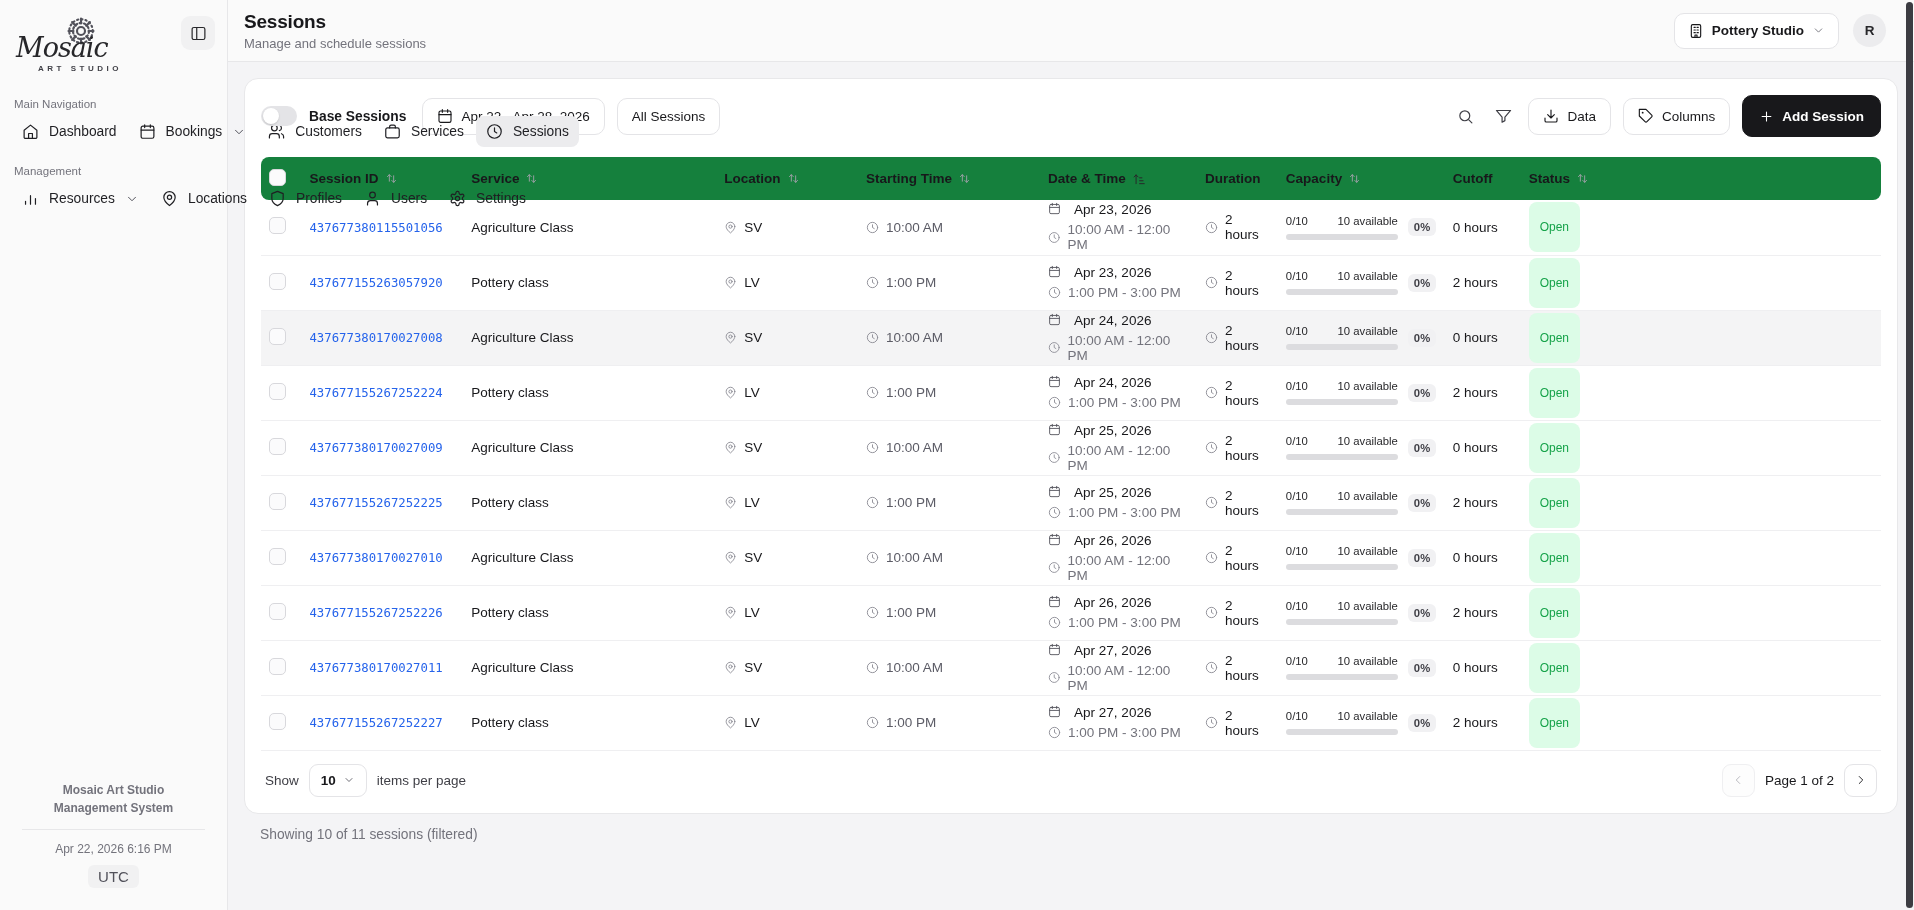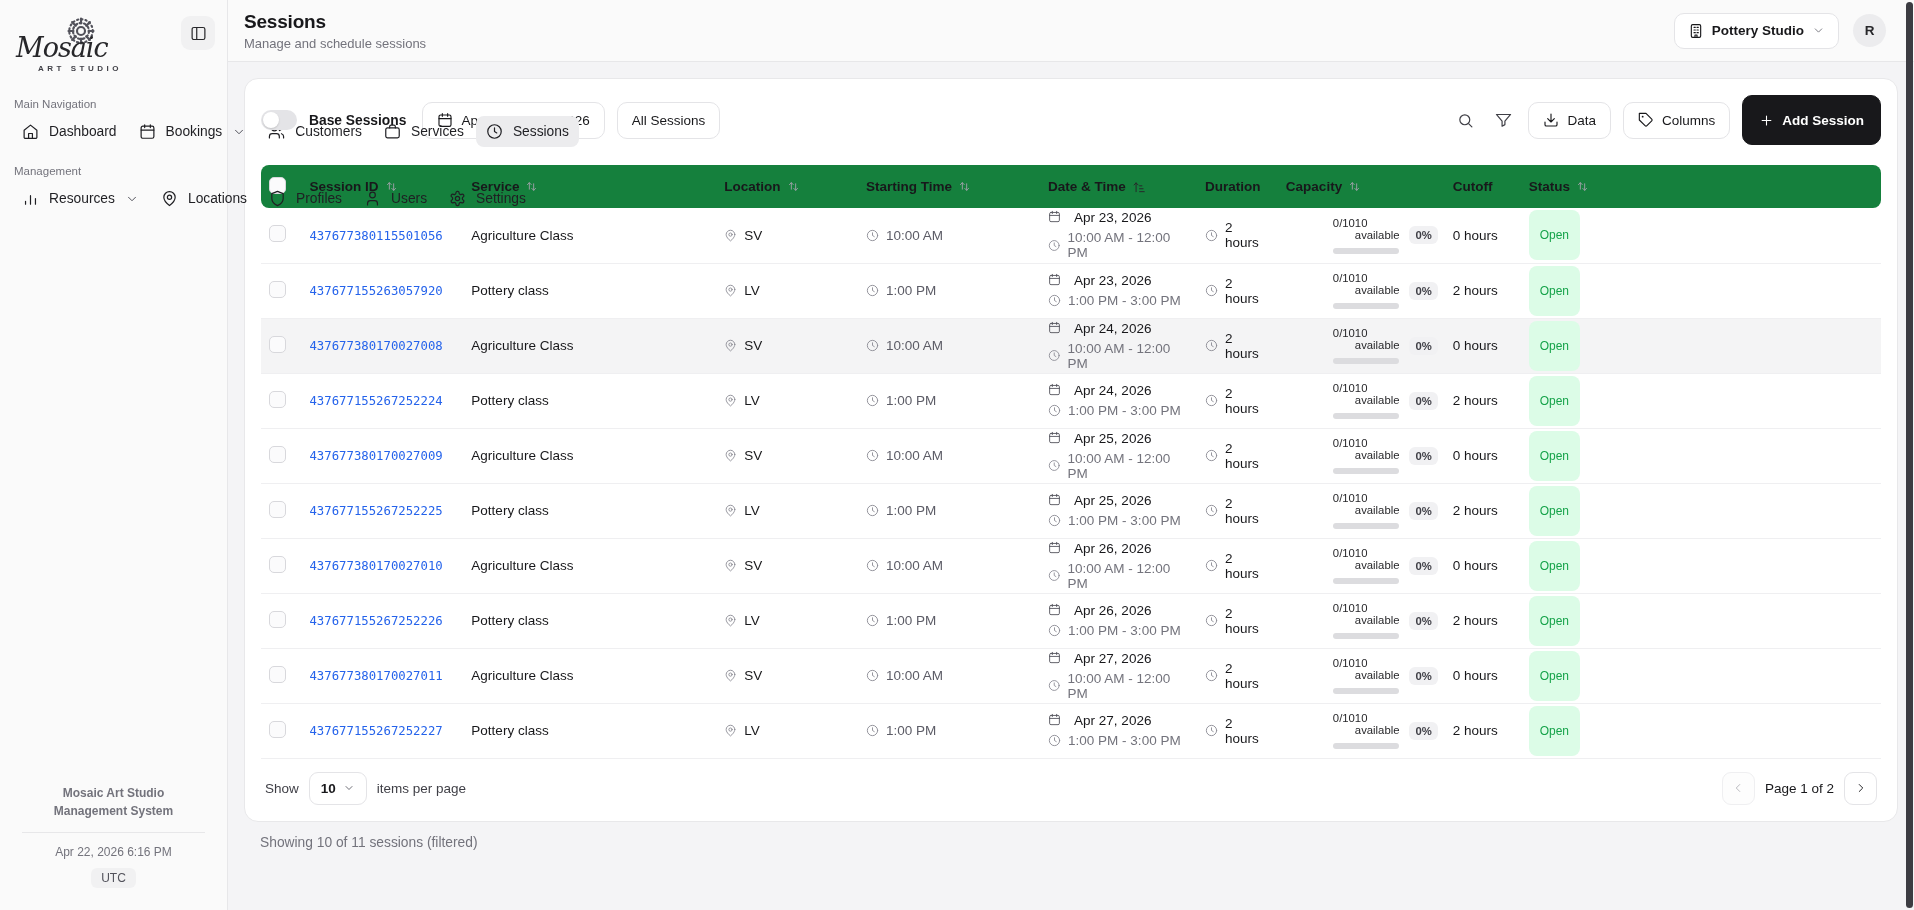--- a/index.html
+++ b/index.html
@@ -19,21 +19,21 @@
   .collapse-btn { width:34px; height:34px; border-radius:9px; background:#f1f1f2; display:flex; align-items:center; justify-content:center; color:#27272a; cursor:pointer; }
   .nav-section-label { font-size:11.5px; color:#73737c; margin:18px 0 6px 14px; }
   .nav-items { padding:0 12px; display:flex; flex-direction:row; gap:2px; }
   .nav-item { display:flex; align-items:center; gap:10px; height:31px; padding:0 10px; border-radius:8px; color:#1f1f23; font-size:13.8px; cursor:pointer; }
   .nav-item .chev { margin-left:auto; color:#52525b; }
   .nav-item.active { background:#ececee; }
   .sidebar-footer { margin-top:auto; padding:10px 16px 22px; text-align:center; }
   .sf-line { font-size:12px; color:#73737c; line-height:1.45;font-weight:bold; }
   .sf-divider { height:1px; background:#e7e7e9; margin:12px 6px; }
   .sf-time { font-size:12px; color:#73737c; margin-bottom:9px; }
-  .tz-badge { display:inline-block; background:#f1f1f2; color:#52525b; border-radius:6px; font-size:12px; padding:3px 10px; }
+  .tz-badge { display:inline-block; background:#f1f1f2; color:#52525b; border-radius:6px; font-size:15px; padding:3px 10px; }
 
   
   .main { flex:1; display:flex; flex-direction:column; min-width:0; background:#f4f4f6; }
   .main-header { height:62px; background:#fafafa; border-bottom:1px solid #e7e7e9; display:flex; align-items:center; padding:0 28px 0 16px; }
   .page-title { font-size:19px; font-weight:700; letter-spacing:-0.2px; }
   .page-subtitle { font-size:13px; color:#73737c; margin-top:3px; }
   .mh-right { margin-left:auto; display:flex; align-items:center; gap:14px; }
   .studio-btn { display:flex; align-items:center; gap:8px; height:36px; padding:0 13px; background:#fff; border:1px solid #e4e4e7; border-radius:10px; font-size:13.5px; font-weight:600; cursor:pointer; }
   .studio-btn .chev { color:#73737c; }
   .avatar { width:33px; height:33px; border-radius:50%; background:#ececee; display:flex; align-items:center; justify-content:center; font-size:13.5px; font-weight:600; color:#27272a; cursor:pointer; }
@@ -42,41 +42,41 @@
   .card { background:#fff; border:1px solid #e8e8ea; border-radius:14px; padding:16px 16px 2px; }
 
   
   .toolbar { display:flex; align-items:center; gap:12px; margin-bottom:20px; }
   .toggle { width:36px; height:20px; background:#e4e4e7; border-radius:999px; position:relative; cursor:pointer; }
   .toggle-knob { position:absolute; left:2px; top:2px; width:16px; height:16px; border-radius:50%; background:#fff; box-shadow:0 1px 2px rgba(0,0,0,.15); }
   .toggle-label { font-size:13.8px; font-weight:600; margin-right:4px; }
   .btn { display:flex; align-items:center; gap:8px; height:37px; padding:0 14px; background:#fff; border:1px solid #e4e4e7; border-radius:10px; font-size:13.5px; font-weight:500; color:#18181b; cursor:pointer; white-space:nowrap; }
   .tb-spacer { flex:1; }
   .icon-btn { width:26px; height:26px; display:flex; align-items:center; justify-content:center; color:#3f3f46; cursor:pointer; }
-  .btn-dark { background:#18181b; border-color:#18181b; color:#fff; font-weight:600; padding:0 16px; height:50px; }
+  .btn-dark { background:#18181b; border-color:#18181b; color:#fff; font-weight:600; padding:0 16px; height:42px; }
 
   
   table { width:100%; border-collapse:collapse; table-layout:fixed; }
   thead th { background:#15803d; height:43px; text-align:left; font-size:13.5px; font-weight:600; color:#18181b; padding:0 8px; }
   thead th:first-child { border-radius:8px 0 0 8px; }
   thead th:last-child { border-radius:0 8px 8px 0; }
   .th-inner { display:flex; align-items:center; gap:6px; }
   .sort { color:#a1a1aa; display:flex; cursor:pointer; }
   .sort.active { color:#27272a; }
   tbody td { height:55px; border-bottom:1px solid #efeff1; padding:0 8px; font-size:13.5px; color:#18181b; vertical-align:middle; }
   tbody tr.highlighted { background:#f4f4f5; }
   .checkbox { width:17px; height:17px; border:1.5px solid #d8d8dc; border-radius:5px; background:#fbfbfc; display:inline-block; cursor:pointer; }
   .session-link { font-family:"DejaVu Sans Mono", monospace; font-size:12.3px; color:#2563eb; text-decoration:none; cursor:pointer; }
   .cell-it { display:flex; align-items:center; gap:7px; }
   .cell-it .ci { color:#8b8b94; flex:none; }
   .muted { color:#5c5c66; }
   .dt-line1 { display:flex; align-items:flex-start; gap:13px; color:#18181b; margin-bottom:5px; }
   .dt-line2 { display:flex; align-items:center; gap:7px; color:#73737c; }
   .dt-line1 .ci { color:#55555e; } .dt-line2 .ci { color:#8b8b94; }
-  .cap-wrap { display:flex; align-items:center; gap:10px;margin-left:47px; }
+  .cap-wrap { display:flex; align-items:center; gap:10px; }
   .cap-block { width:112px; }
   .cap-labels { display:flex; justify-content:space-between; font-size:11.3px; color:#27272a; margin-bottom:7px; }
   .cap-bar { height:6px; border-radius:3px; background:#dcdcdf; overflow:hidden; }
   .cap-fill { height:100%; background:#18181b; width:0%; }
   .pct-badge { background:#f1f1f3; color:#3f3f46; font-size:11.3px; font-weight:600; padding:3px 6px; border-radius:6px; }
   .status-badge { display:inline-block; background:#dcfce7; color:#16a34a; font-size:12px; font-weight:500; padding:18px 11px; border-radius:8px; }
 
   
   .pagination { display:flex; align-items:center; gap:10px; padding:13px 4px 14px; }
   .pg-text { color:#3f3f46; font-size:13.5px; }

